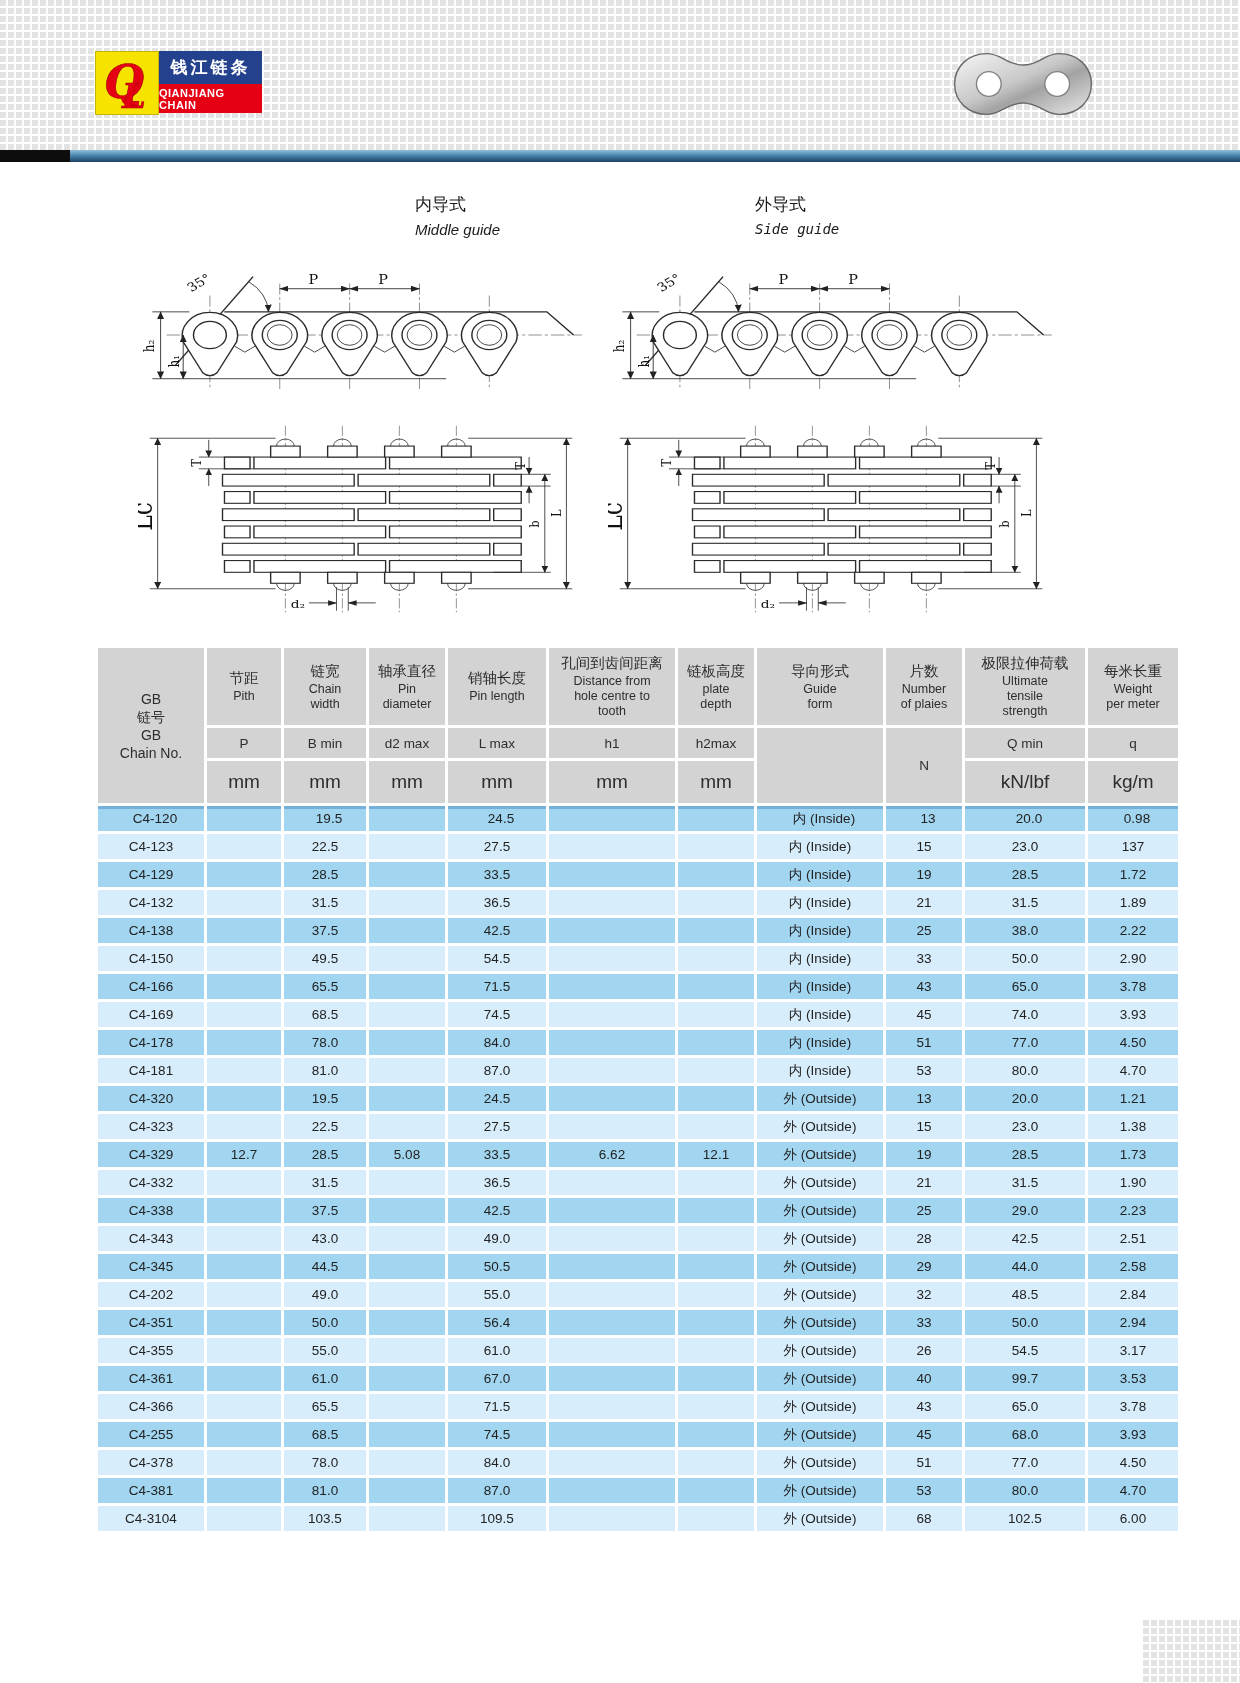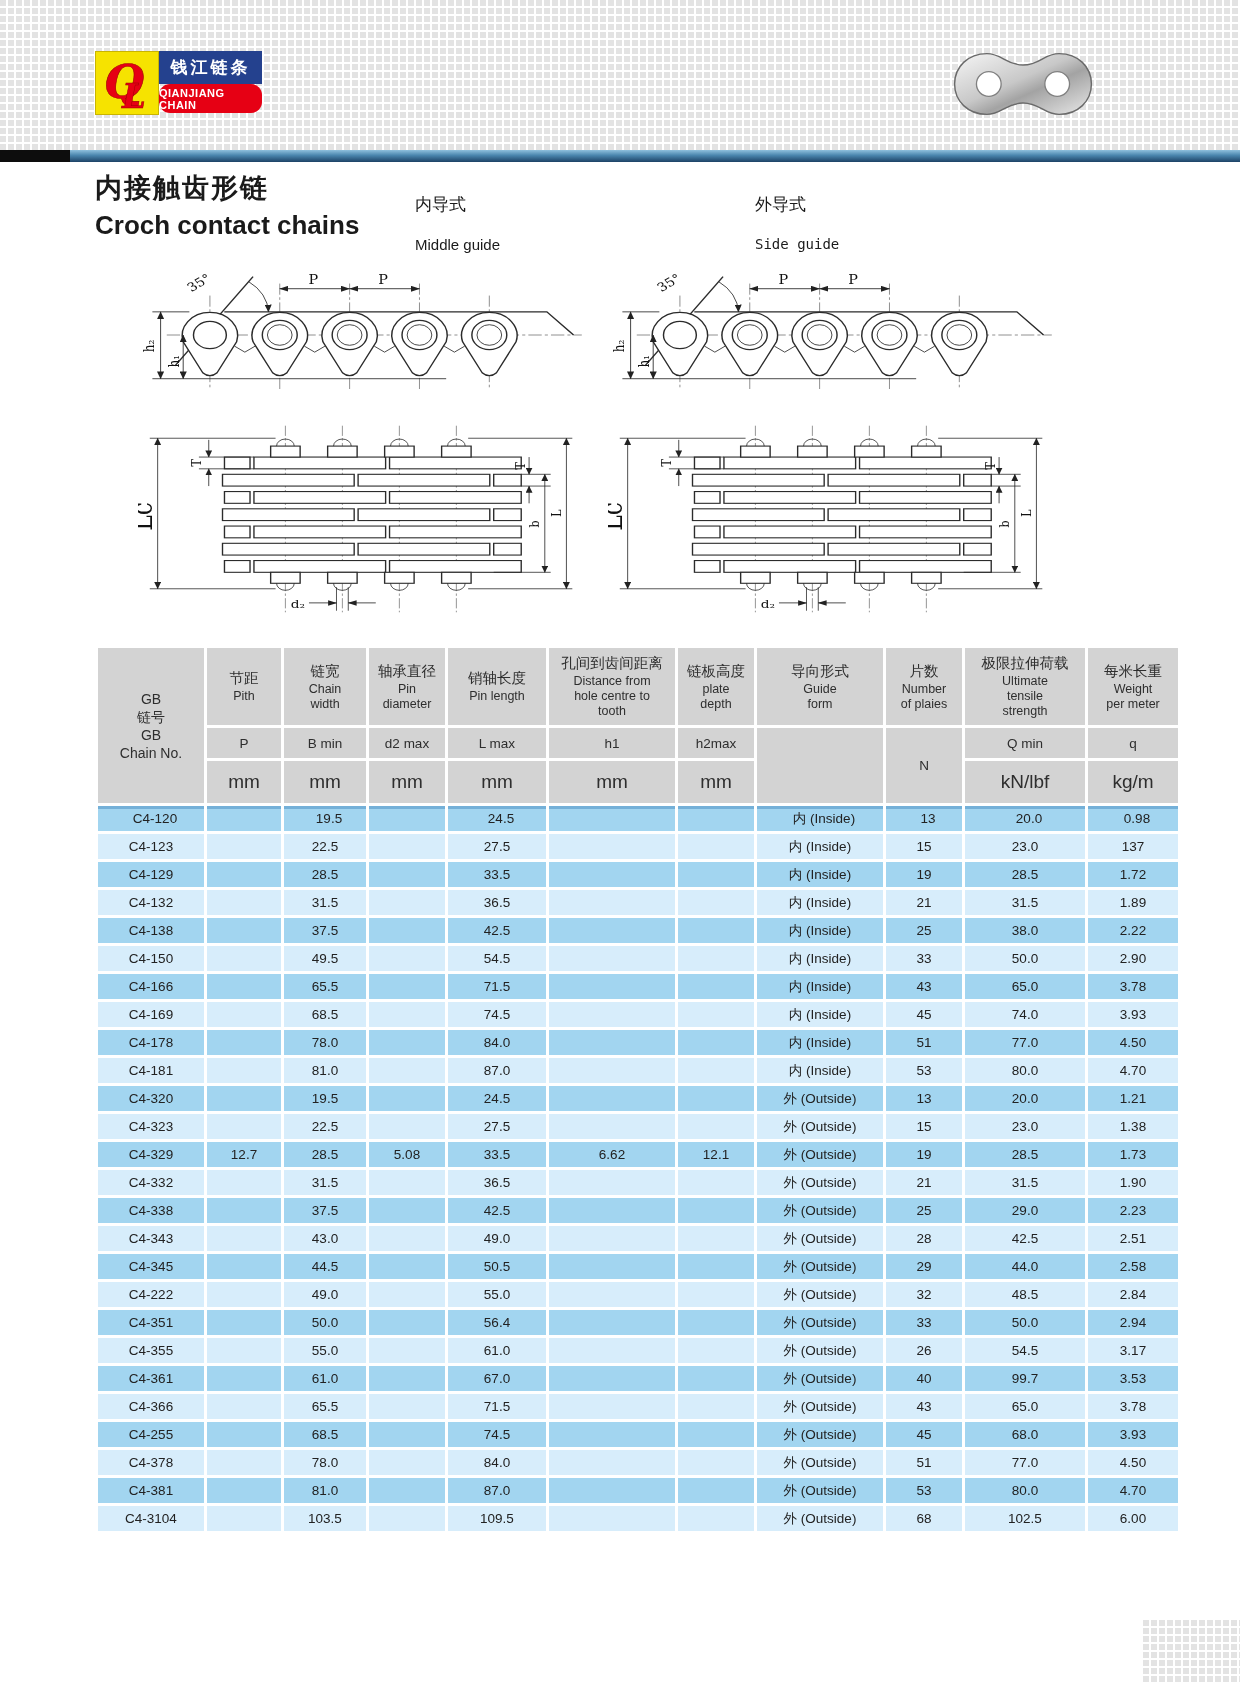--- a/index.html
+++ b/index.html
@@ -16,29 +16,29 @@
        background:linear-gradient(180deg,#8fc0dd 0%,#4a85ad 45%,#1d4266 100%);}
   .bar-black{position:absolute;left:0;top:0;width:70px;height:12px;background:#0d0d0d;}
 
   .logo{position:absolute;left:95px;top:51px;height:62px;display:flex;}
   .logo-mark{width:62px;height:62px;background:#f6e300;border:1px solid #c9b400;position:relative;}
   .logo-mark svg{position:absolute;left:0;top:0;}
   .logo-text{width:103px;height:62px;display:flex;flex-direction:column;}
   .logo-zh{flex:0 0 33px;background:#24418e;color:#fff;font-size:17px;font-weight:bold;
            display:flex;align-items:center;justify-content:center;letter-spacing:3px;}
   .logo-en{flex:0 0 29px;background:#e60014;color:#fff;font-size:11px;font-weight:bold;
-           display:flex;align-items:center;justify-content:center;letter-spacing:.5px;border-radius:11px;}
+           display:flex;align-items:center;justify-content:center;letter-spacing:.5px;}
   .plate-img{position:absolute;left:947px;top:47px;}
 
   .title{position:absolute;left:95px;top:170px;}
   .title-zh{font-size:27px;font-weight:bold;letter-spacing:2px;}
   .title-en{font-size:26px;font-weight:600;margin-top:4px;}
   .guide-label{position:absolute;top:193px;}
   .guide-label .zh{font-size:17px;}
-  .guide-label .en{font-size:15px;margin-top:20px;}
+  .guide-label .en{font-size:15px;margin-top:5px;font-style:italic;}
   .mid-label{left:415px;}
   .side-label{left:755px;}
   .side-label .en{font-family:"DejaVu Sans Mono",monospace;font-size:14px;}
 
   .diagram{position:absolute;top:263px;width:470px;}
   .diagram svg{display:block;}
   .diag-left{left:138px;}
   .diag-right{left:608px;}
   .ol{stroke:#2b2b2b;stroke-width:1.4;fill:none;}
   .olw{stroke:#2b2b2b;stroke-width:1.4;fill:#fff;}
@@ -99,24 +99,20 @@
                  C138 70 152 56 152 38 C152 20 138 6 118 6 C102 6 98 18 80 18 C62 18 58 6 42 6 Z" fill="url(#steel)" stroke="#6a6a6a" stroke-width="1.5"></path>
         <circle cx="44" cy="38" r="13" fill="#ffffff" stroke="#808080" stroke-width="1.4"></circle>
         <circle cx="116" cy="38" r="13" fill="#ffffff" stroke="#808080" stroke-width="1.4"></circle>
       </svg>
     </div>
   </div>
   <div class="bar">
     <div class="bar-black"></div>
   </div>
 
-  <div class="title">
-    <div class="title-zh">内接触齿形链</div>
-    <div class="title-en">Croch contact chains</div>
-  </div>
   <div class="guide-label mid-label">
     <div class="zh">内导式</div>
     <div class="en">Middle guide</div>
   </div>
   <div class="guide-label side-label">
     <div class="zh">外导式</div>
     <div class="en">Side guide</div>
   </div>
 
   <div class="diagram diag-left">
@@ -668,21 +664,21 @@
           <td></td>
           <td>50.5</td>
           <td></td>
           <td></td>
           <td>外  (Outside)</td>
           <td>29</td>
           <td>44.0</td>
           <td>2.58</td>
         </tr>
         <tr class="light">
-          <td>C4-222</td>
+          <td>C4-202</td>
           <td></td>
           <td>49.0</td>
           <td></td>
           <td>55.0</td>
           <td></td>
           <td></td>
           <td>外  (Outside)</td>
           <td>32</td>
           <td>48.5</td>
           <td>2.84</td>

